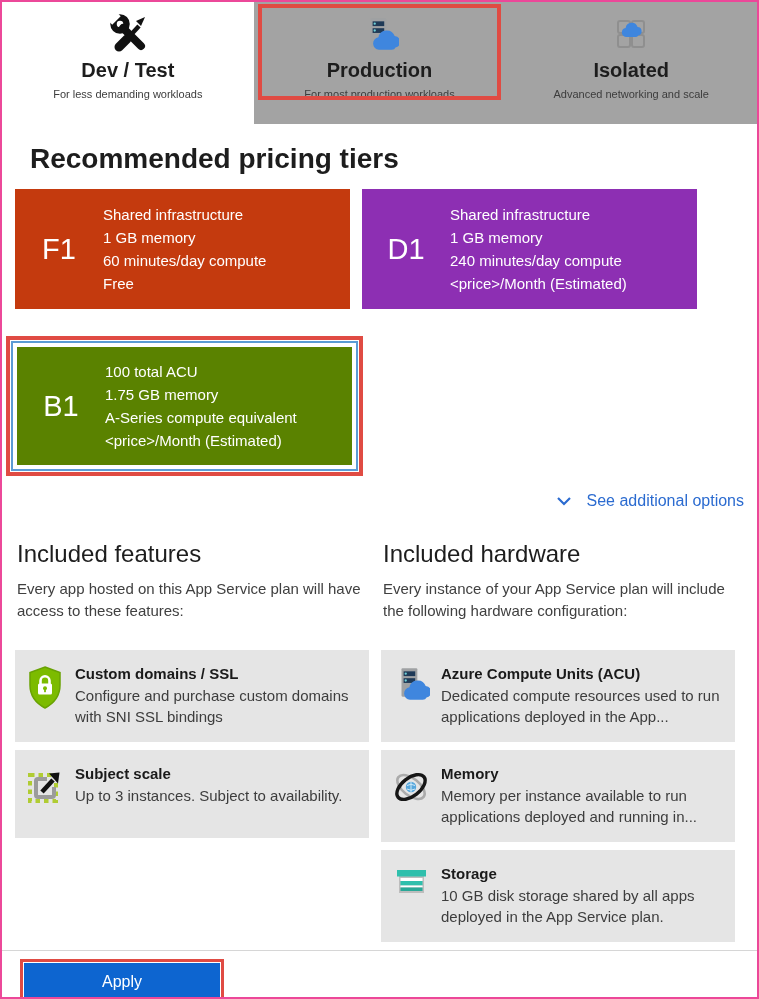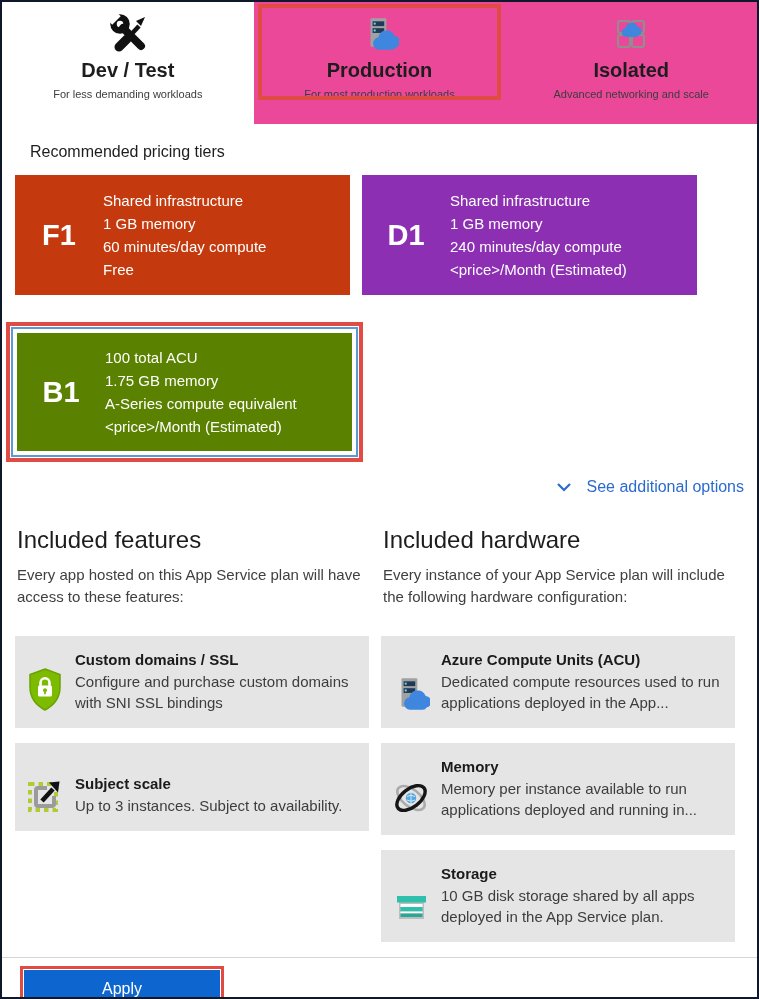--- a/index.html
+++ b/index.html
@@ -1,60 +1,60 @@
 <!DOCTYPE html>
 <html><head>
 <meta charset="utf-8">
 <style>
   * { box-sizing: border-box; margin: 0; padding: 0; }
   html,body { width:759px; height:999px; background:#fff; font-family:"Liberation Sans",sans-serif; }
   .window {
-    width:759px; height:999px; border:2px solid #0f172a; background:#fff;
+    width:759px; height:999px; border:2px solid #ec4899; background:#fff;
     display:flex; flex-direction:column; overflow:hidden;
   }
   
   .tabs { display:flex; height:122px; flex:none; }
   .tab {
-    flex:1; background:#ec4899; position:relative; cursor:pointer;
+    flex:1; background:#a3a3a3; position:relative; cursor:pointer;
     display:flex; flex-direction:column; align-items:center; padding-top:9px;
   }
   .tab.selected { background:#ffffff; }
   .tab .icon-slot { height:46px; display:flex; align-items:center; justify-content:center; }
   .tab-title { font-size:20px; font-weight:bold; color:#1d1d1d; margin-top:2px; }
   .tab-sub { font-size:11px; color:#3c3c3c; margin-top:6px; white-space:nowrap; }
   .annotation-box {
     position:absolute; inset:2px 4px 24px 4px;
     border:4px solid #e04b43; pointer-events:none;
   }
   
   .main { flex:1; padding:0 13px; }
-  .pricing-heading { font-size:16px; font-weight:400; color:#1d1d1d; margin:19px 0 14px 15px; }
+  .pricing-heading { font-size:28px; font-weight:700; color:#1d1d1d; margin:19px 0 14px 15px; }
   .tier-row { display:flex; gap:12px; }
   .tier-card {
     width:335px; height:120px; color:#fff; display:flex; align-items:center; cursor:pointer;
   }
-  .tier-code { width:88px; text-align:center; font-size:29px; font-weight:bold; }
+  .tier-code { width:88px; text-align:center; font-size:29px; font-weight:normal; }
   .tier-lines { font-size:15px; line-height:23px; }
   .tier-selected-outer {
     margin-top:27px; width:fit-content; border:4px solid #e04b43; padding:1px; margin-left:-9px;
   }
   .tier-selected-inner { border:2px solid #5b9bd5; padding:4px; background:#fff; }
   .tier-selected-inner .tier-card { height:118px; }
   .more-options {
     text-align:right; margin:16px 0 6px; font-size:16px; color:#2b6bd0; cursor:pointer;
   }
   .more-options .chev { vertical-align:-2px; margin-right:10px; }
   
   .columns { display:flex; gap:12px; margin-top:28px; }
   .col { width:354px; }
   .col-heading { font-size:24px; font-weight:400; color:#1d1d1d; margin:0 0 10px 2px; }
   .col-desc { font-size:15px; color:#404040; line-height:22px; margin:0 0 28px 2px; }
   .feature-card {
-    background:#e5e5e5; display:flex; align-items:flex-end;
-    padding:15px 8px 15px 0; margin-bottom:15px; min-height:88px;
+    background:#e5e5e5; display:flex; align-items:flex-start;
+    padding:15px 8px 15px 0; margin-bottom:8px; min-height:88px;
   }
   .feature-icon { width:60px; flex:none; display:flex; align-items:flex-start; justify-content:center; }
   .feature-text { flex:1; }
   .feature-title { font-size:15px; font-weight:bold; color:#1a1a1a; margin-bottom:3px; }
   .feature-desc { font-size:15px; color:#3d3d3d; line-height:21px; }
   
   .footer { flex:none; border-top:1px solid #d6d6d6; padding:8px 0 12px 18px; }
   .apply-wrap { border:3px solid #e04b43; padding:1px; display:inline-block; }
   .apply-btn {
     display:block; width:196px; height:37px; background:#0d65d0; color:#fff;

